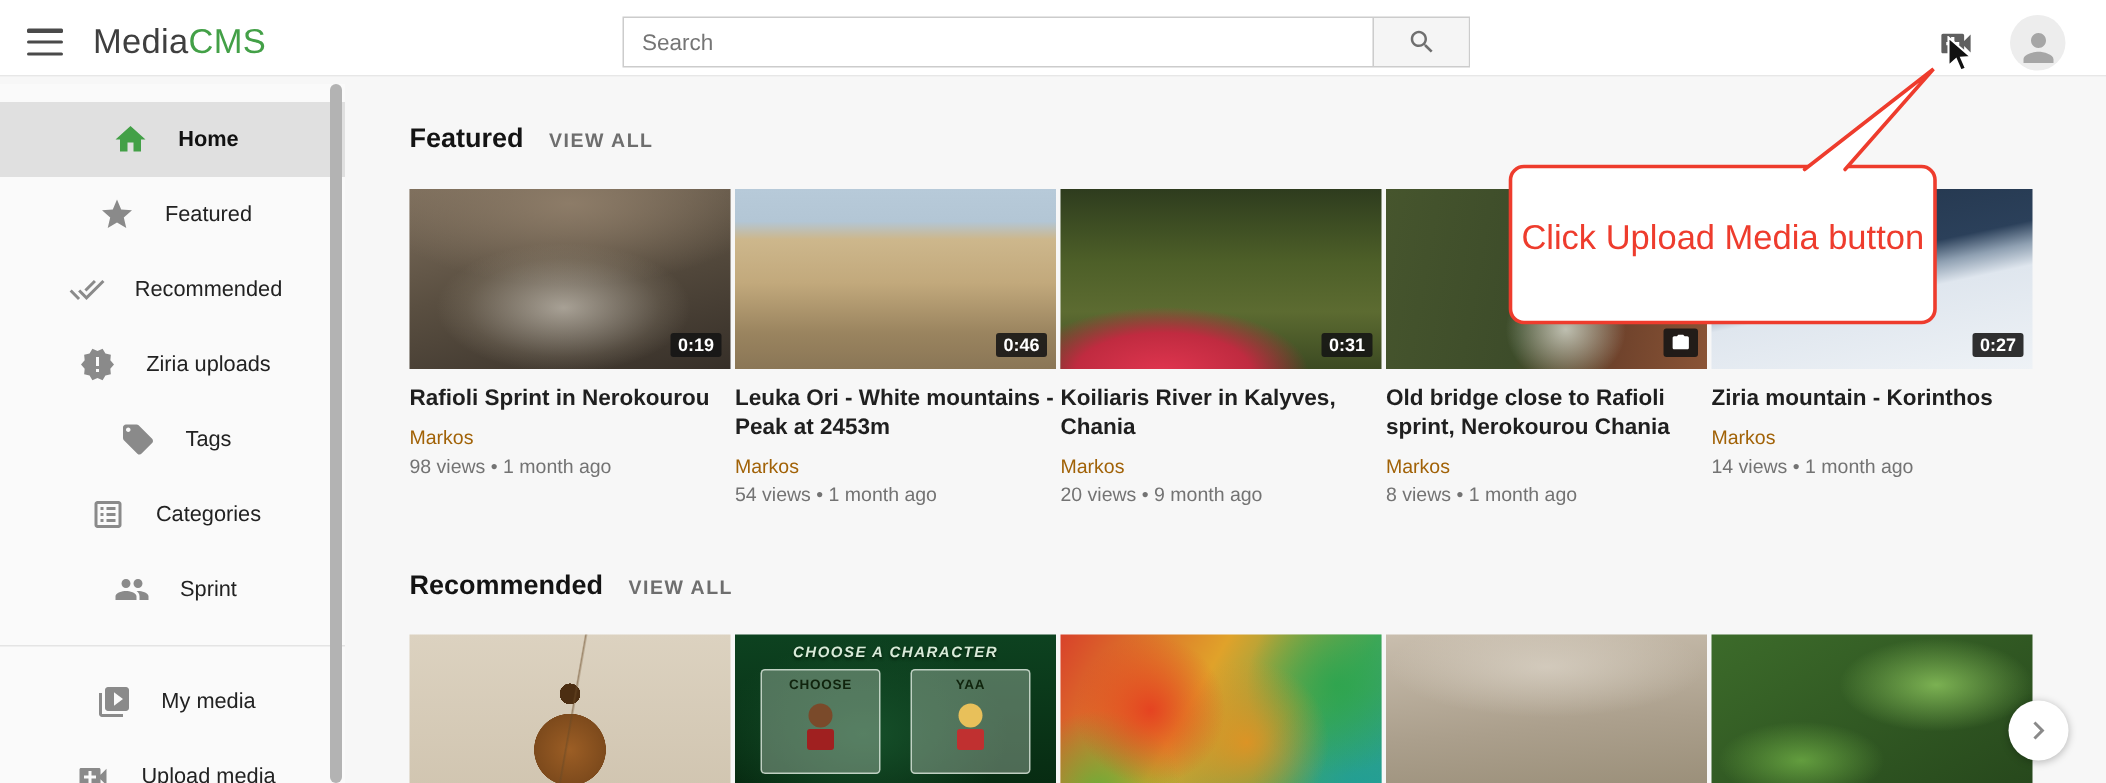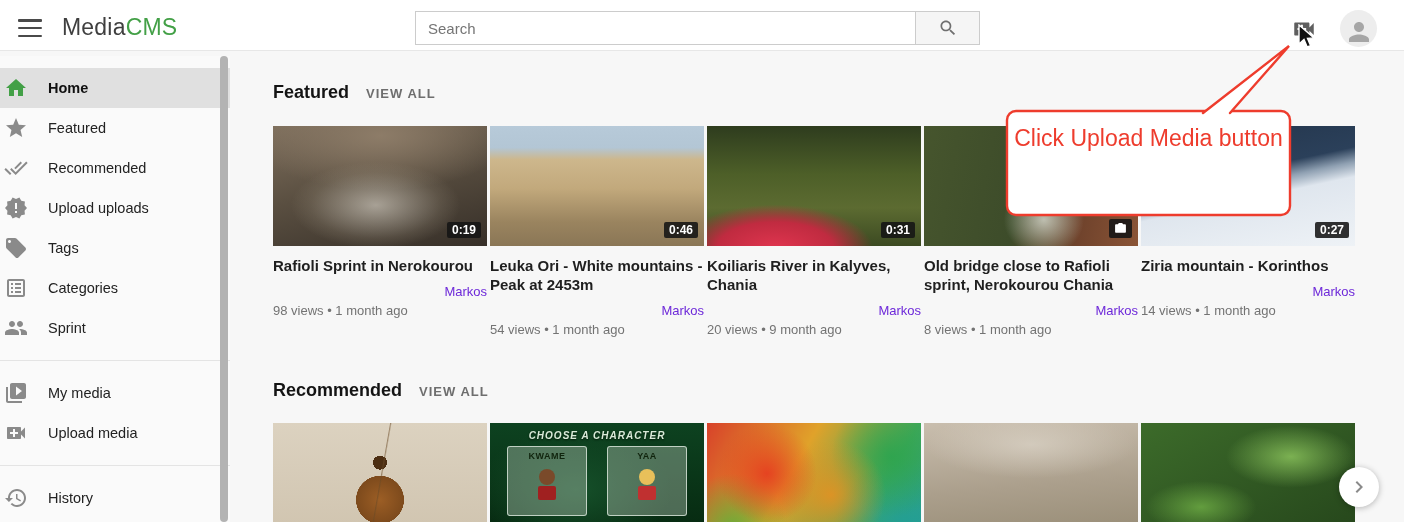--- a/index.html
+++ b/index.html
@@ -44,22 +44,22 @@
     position:absolute; left:1340px; top:10px; width:37px; height:37px; border-radius:50%;
     background:#ededed; overflow:hidden; cursor:pointer; display:flex; align-items:flex-end; justify-content:center;
   }
 
   
   .sidebar {
     position:absolute; top:56px; left:0; width:230px; height:466px;
     background:#fafafa; z-index:10; padding-top:12px;
   }
   .side-item {
-    height:40px; display:flex; align-items:center; padding-left:4px;
-    cursor:pointer; color:#222;
+    height:50px; display:flex; align-items:center; padding-left:4px;
+    cursor:pointer; color:#222;justify-content:center;
   }
   .side-item.active { background:#e0e0e0; }
   .side-item.active .side-label { font-weight:700; color:#111; }
   .side-icon { width:24px; height:24px; color:#8a8a8a; flex:0 0 24px; }
   .side-item.active .side-icon { color:#43a047; }
   .side-label { margin-left:20px; font-size:14.5px; }
   .side-divider { height:1px; background:#e4e4e4; margin:12px 0; }
   .side-scrollbar {
     position:absolute; top:0; right:2px; width:8px; height:466px;
     background:#b3b3b3; border-radius:4px;
@@ -76,21 +76,21 @@
   .thumb { position:relative; width:214px; height:120px; cursor:pointer; overflow:hidden; }
   .dur {
     position:absolute; right:6px; bottom:8px; background:rgba(20,20,20,.88);
     color:#fff; font-size:12px; font-weight:700; padding:2px 5px; border-radius:2px; line-height:1;text-align:center;
   }
   .badge-cam {
     position:absolute; right:6px; bottom:8px; background:rgba(20,20,20,.88);
     color:#fff; padding:3px 5px; border-radius:2px; line-height:0;
   }
   .card-title { margin-top:10px; font-size:15px; line-height:19px; font-weight:700; color:#1f1f1f; cursor:pointer; }
-  .card-author { margin-top:7px; font-size:13px; line-height:19px; color:#6d28d9; cursor:pointer;text-align:right; }
+  .card-author { margin-top:7px; font-size:13px; line-height:19px; color:#a16207; cursor:pointer; }
   .card-meta { font-size:13px; line-height:19px; color:#737373; }
 
   .section-recommended { margin-top:41px; }
   .section-recommended .cards-row { margin-top:22px; }
   .section-recommended .thumb { height:120px; }
 
   
   .t1 { background:
     radial-gradient(ellipse 55% 50% at 48% 66%, rgba(226,221,210,.6), rgba(168,158,140,.18) 55%, transparent 72%),
     radial-gradient(ellipse 95% 70% at 50% 8%, #8d7c68, transparent 65%),
@@ -148,21 +148,21 @@
   
   .next-btn {
     position:absolute; left:1339px; top:467px; width:40px; height:40px; border-radius:50%;
     background:#fff; box-shadow:0 1px 6px rgba(0,0,0,.28); z-index:30;
     display:flex; align-items:center; justify-content:center; color:#8a8a8a; cursor:pointer;
   }
 
   
   .callout-svg { position:absolute; left:995px; top:38px; z-index:60; pointer-events:none; }
   .callout-text {
-    position:absolute; left:1007px; top:96px; width:283px; height:84px; z-index:61;
+    position:absolute; left:1007px; top:116px; width:283px; height:84px; z-index:61;
     display:flex; align-items:center; justify-content:center;
     color:#ee3c2d; font-size:23px; pointer-events:none;
   }
   .cursor-svg { position:absolute; left:1298px; top:24px; z-index:70; pointer-events:none; }
 </style>
 </head>
 <body>
 
 <div class="header">
   <div class="hamburger">
@@ -209,21 +209,21 @@
   <div class="side-item">
     <svg class="side-icon" viewBox="0 0 24 24" fill="currentColor">
         <path d="M18 7l-1.41-1.41-6.34 6.34 1.41 1.41L18 7zm4.24-1.41L11.66 16.17 7.48 12l-1.41 1.41L11.66 19l12-12-1.42-1.41zM.41 13.41L6 19l1.41-1.41L1.83 12 .41 13.41z"></path>
       </svg>
     <span class="side-label">Recommended</span>
   </div>
   <div class="side-item">
     <svg class="side-icon" viewBox="0 0 24 24" fill="currentColor">
         <path d="M23 12l-2.44-2.78.34-3.68-3.61-.82-1.89-3.18L12 3 8.6 1.54 6.71 4.72l-3.61.81.34 3.68L1 12l2.44 2.78-.34 3.69 3.61.82 1.89 3.18L12 21l3.4 1.46 1.89-3.18 3.61-.82-.34-3.68L23 12zm-10 5h-2v-2h2v2zm0-4h-2V7h2v6z"></path>
       </svg>
-    <span class="side-label">Upload uploads</span>
+    <span class="side-label">Ziria uploads</span>
   </div>
   <div class="side-item">
     <svg class="side-icon" viewBox="0 0 24 24" fill="currentColor">
         <path d="M21.41 11.58l-9-9C12.05 2.22 11.55 2 11 2H4c-1.1 0-2 .9-2 2v7c0 .55.22 1.05.59 1.42l9 9c.36.36.86.58 1.41.58.55 0 1.05-.22 1.41-.59l7-7c.37-.36.59-.86.59-1.41 0-.55-.23-1.06-.59-1.42zM5.5 7C4.67 7 4 6.33 4 5.5S4.67 4 5.5 4 7 4.67 7 5.5 6.33 7 5.5 7z"></path>
       </svg>
     <span class="side-label">Tags</span>
   </div>
   <div class="side-item">
     <svg class="side-icon" viewBox="0 0 24 24" fill="currentColor">
         <path d="M19 3H5c-1.1 0-2 .9-2 2v14c0 1.1.9 2 2 2h14c1.1 0 2-.9 2-2V5c0-1.1-.9-2-2-2zm0 16H5V5h14v14zM7 7h2v2H7V7zm0 4h2v2H7v-2zm0 4h2v2H7v-2zm4-8h6v2h-6V7zm0 4h6v2h-6v-2zm0 4h6v2h-6v-2z"></path>
@@ -320,21 +320,21 @@
       <span class="view-all">VIEW ALL</span>
     </div>
     <div class="cards-row">
       <div class="card">
         <div class="thumb r1"></div>
       </div>
       <div class="card">
         <div class="thumb r2">
           <div class="game-head">CHOOSE A CHARACTER</div>
           <div class="char-panel left">
-            <div class="char-name">KWAME</div>
+            <div class="char-name">CHOOSE</div>
             <div class="char-fig kwame">
                 <div class="head"></div>
                 <div class="body"></div>
               </div>
 
           </div>
           <div class="char-panel right">
             <div class="char-name">YAA</div>
             <div class="char-fig yaa">
                 <div class="head"></div>

